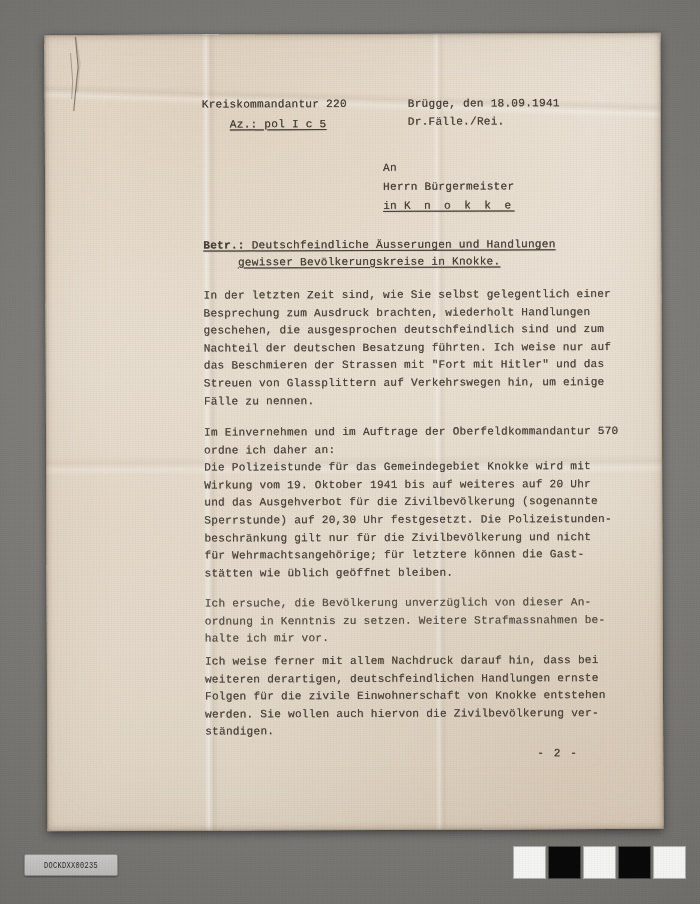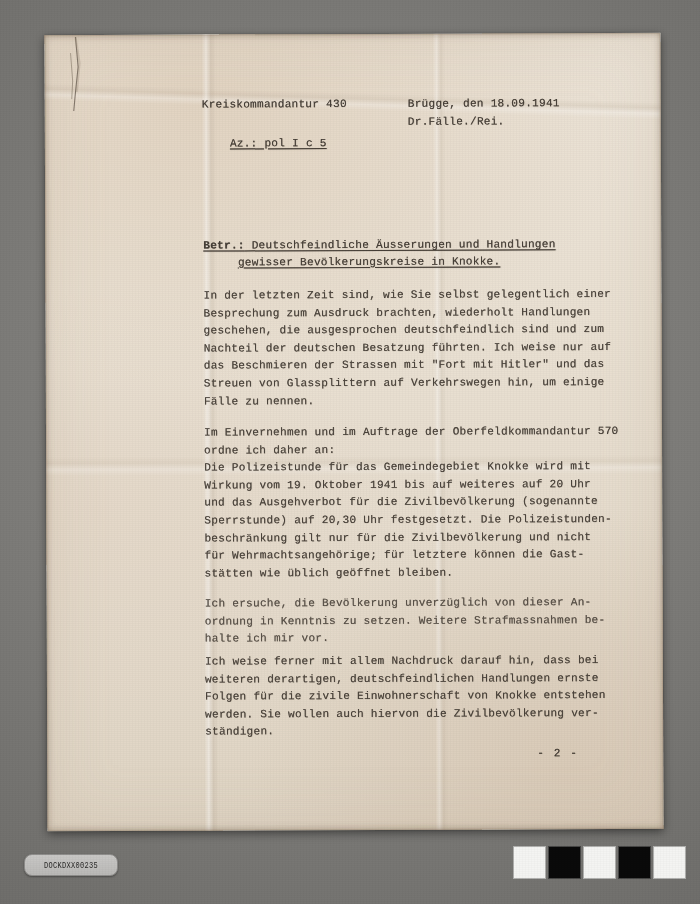--- a/index.html
+++ b/index.html
@@ -90,21 +90,21 @@
       0 0 0.6px rgba(58,51,44,0.55),
       0.4px 0.3px 0.7px rgba(90,78,64,0.30);
     opacity: 0.93;
   }
 
   .u   { text-decoration: underline; text-underline-offset: 2px; }
   .bold{ font-weight: bold; }
 
   
   #hdr-left      { left: 157px; top: 62px; }
-  #hdr-left .ref { display: inline-block; margin-left: 28px; margin-top: 21px; }
+  #hdr-left .ref { display: inline-block; margin-left: 28px; margin-top: 2px; }
   #hdr-right     { left: 363px; top: 62px; }
 
   #addr          { left: 338px; top: 125px; line-height: 19px; }
   #addr .city    { letter-spacing: 3.4px; }
 
   #subject       { left: 158px; top: 203px; line-height: 16.5px; }
 
   .para          { left: 158px; }
   #p1            { top: 253px; }
   #p2            { top: 390px; }
@@ -119,21 +119,21 @@
 
   
   #barcode-label {
     position: absolute;
     left: 24px;
     top: 854px;
     width: 92px;
     height: 20px;
     background: linear-gradient(180deg, #c9c8c6 0%, #b9b8b6 100%);
     border: 1px solid #8e8d8b;
-    border-radius: 8px;
+    border-radius: 2px;
     display: flex;
     align-items: center;
     justify-content: center;
     box-shadow: 0 1px 2px rgba(0,0,0,0.35);
     z-index: 6;
   }
   #barcode-label span {
     font-family: "Liberation Mono", "DejaVu Sans Mono", monospace;
     font-size: 7px;
     letter-spacing: 0.3px;
@@ -176,24 +176,25 @@
 <div id="scan">
 
   <div id="paper">
 
     <svg id="tear" viewBox="0 0 22 80">
       <path d="M11 0 L13.5 30 L10.5 58 L9 74" stroke="#5d5246" stroke-width="1.1" fill="none" opacity="0.72"></path>
       <path d="M6 16 L8 44 L7 62" stroke="#6d604f" stroke-width="0.9" fill="none" opacity="0.55"></path>
       <path d="M11 0 L15 26 L12 55" stroke="#8a7c68" stroke-width="2.2" fill="none" opacity="0.25"></path>
     </svg>
 
-    <div class="typed" id="hdr-left"><span>Kreiskommandantur 430</span><br><span class="ref u">Az.: pol I c 5</span></div>
+    <div class="typed" id="hdr-left"><span>Kreiskommandantur 220</span><br><span class="ref u">Az.: pol I c 5</span></div>
 
     <div class="typed" id="hdr-right"><span>Brügge, den 18.09.1941</span><br><span>Dr.Fälle./Rei.</span></div>
 
+    <div class="typed" id="addr"><span>An</span><br><span>Herrn Bürgermeister</span><br><span class="u"><span>in </span><span class="city">K n o k k e</span></span></div>
 
     <div class="typed" id="subject"><span class="u bold">Betr.:</span><span class="u"> Deutschfeindliche Äusserungen und Handlungen</span><br>     <span class="u">gewisser Bevölkerungskreise in Knokke.</span></div>
 
     <div class="typed para" id="p1">In der letzten Zeit sind, wie Sie selbst gelegentlich einer
 Besprechung zum Ausdruck brachten, wiederholt Handlungen
 geschehen, die ausgesprochen deutschfeindlich sind und zum
 Nachteil der deutschen Besatzung führten. Ich weise nur auf
 das Beschmieren der Strassen mit "Fort mit Hitler" und das
 Streuen von Glassplittern auf Verkehrswegen hin, um einige
 Fälle zu nennen.</div>

